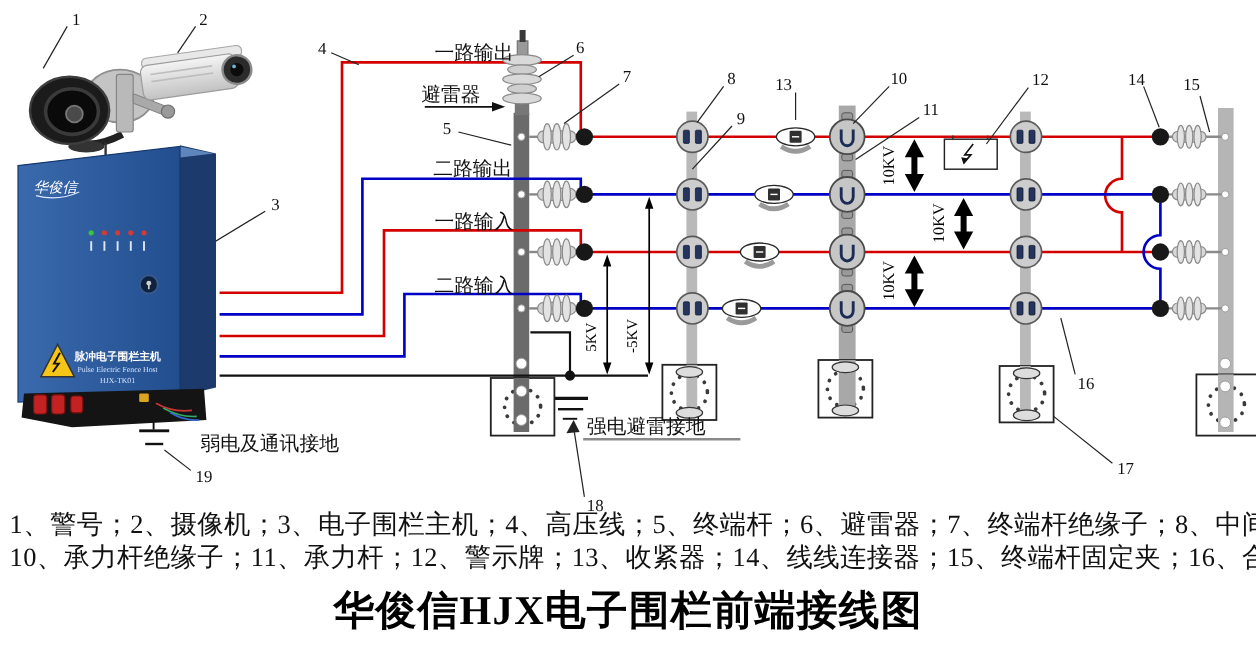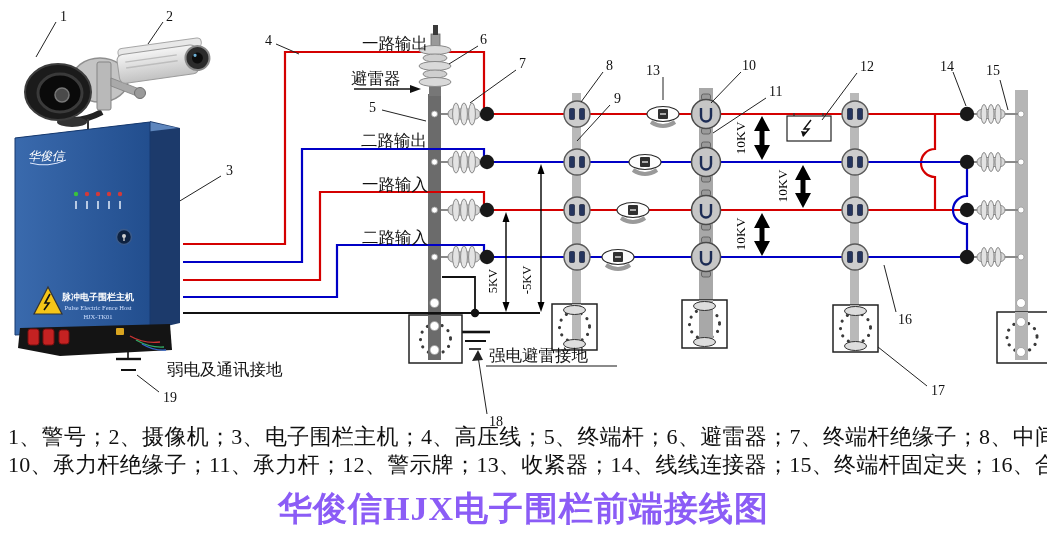--- a/index.html
+++ b/index.html
@@ -9,21 +9,21 @@
   }
   #diagram{position:absolute;left:0;top:0;}
   .legend-line{
     position:absolute;left:8px;width:1035px;font-size:22px;letter-spacing:0.3px;
     white-space:nowrap;color:#111;
   }
   #legend1{top:422px;}
   #legend2{top:450px;}
   #main-title{
     position:absolute;left:0;top:486px;width:100%;text-align:center;
-    font-size:34px;font-weight:bold;letter-spacing:1px;color:#8b5cf6;
+    font-size:34px;font-weight:bold;letter-spacing:1px;color:#000000;
   }
   svg text{font-family:"Liberation Serif","DejaVu Serif",serif;}
   .callout{font-size:14px;fill:#111;}
   .wirelabel{font-size:16.5px;fill:#111;}
   .kvlabel{font-size:13.5px;fill:#000;}
   .kvsmall{font-size:12.5px;fill:#000;}
 </style>
 </head>
 <body>
 

